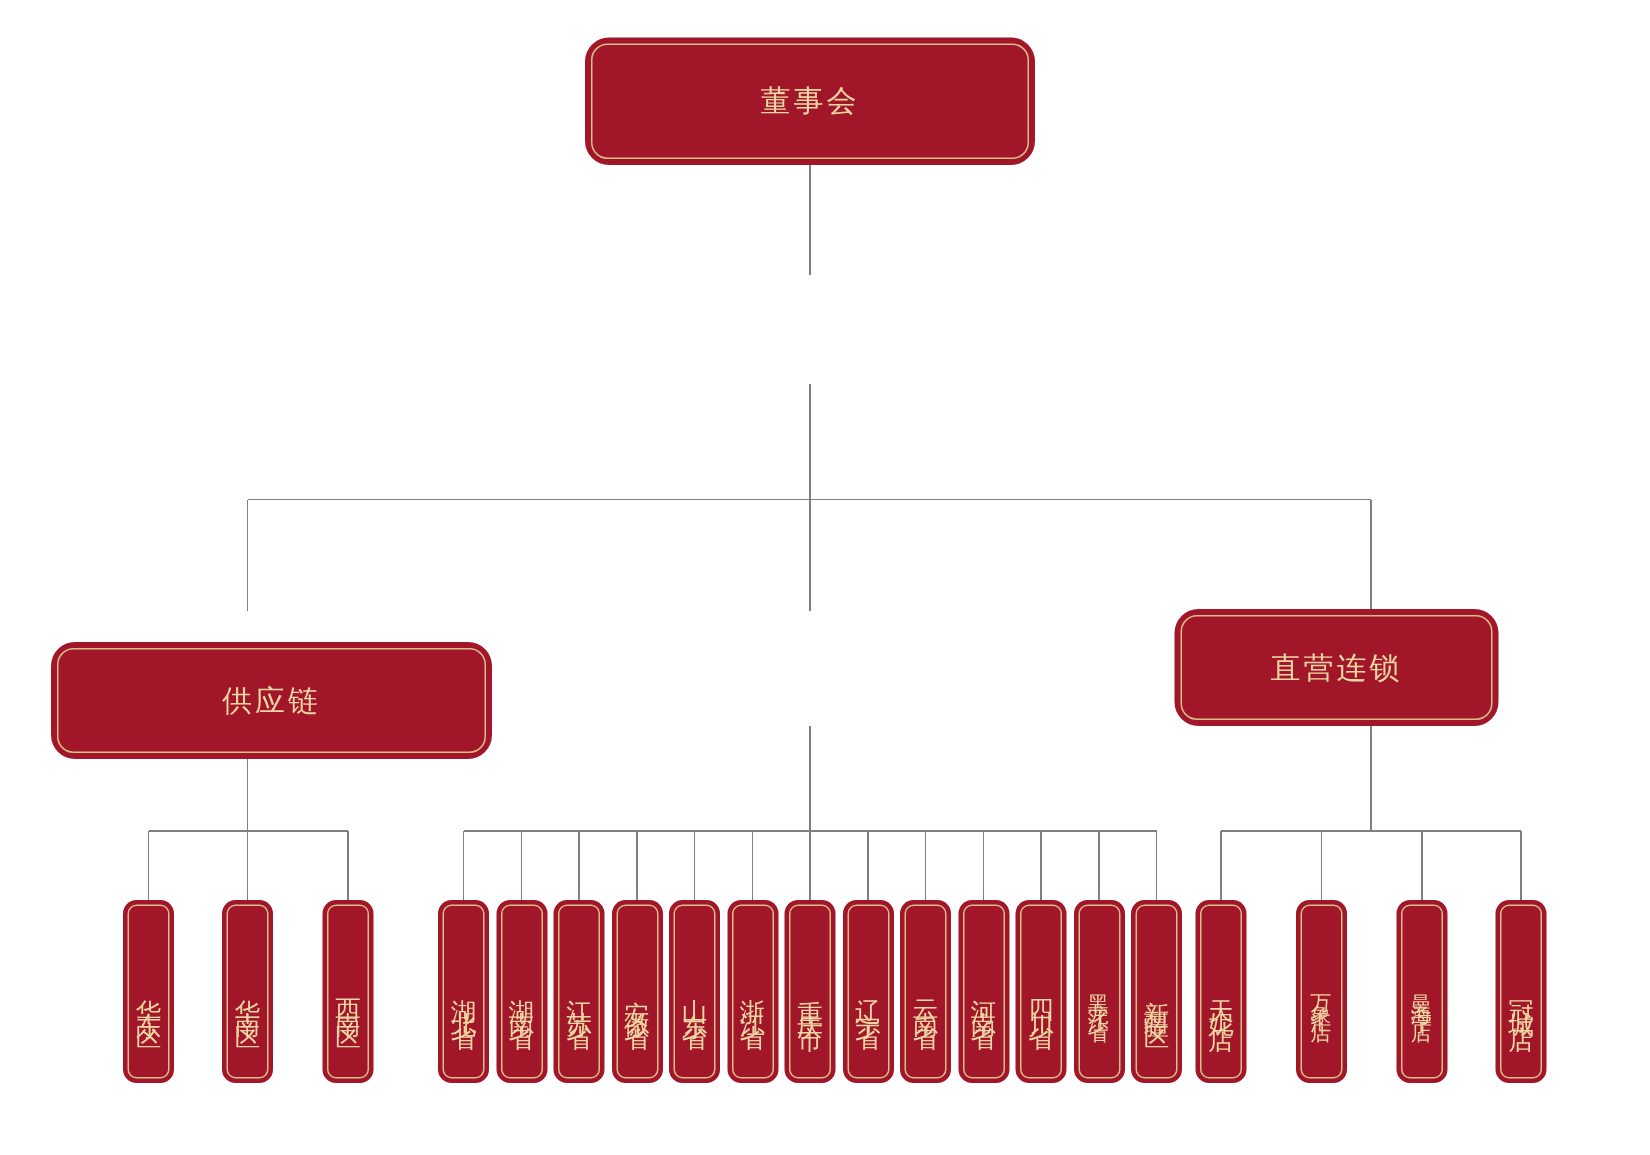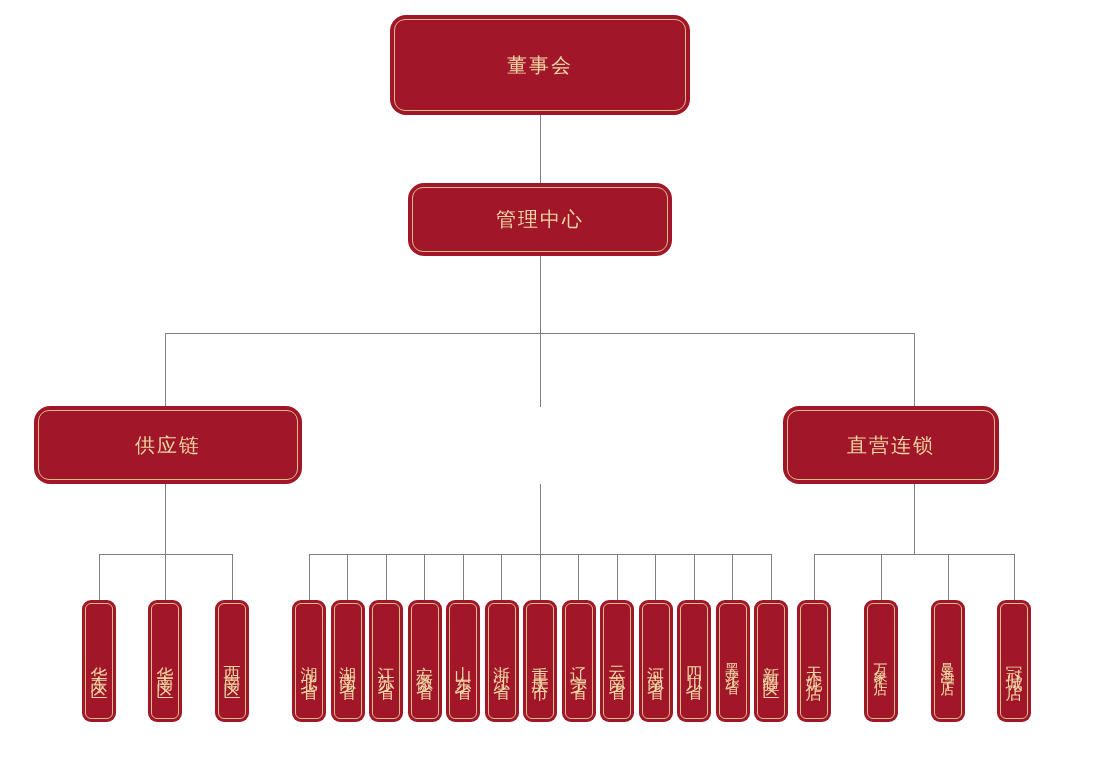--- a/index.html
+++ b/index.html
@@ -112,29 +112,26 @@
         <line x1="771" y1="554" x2="771" y2="600"></line>
         <line x1="914" y1="484" x2="914" y2="554"></line>
         <line x1="814" y1="554" x2="1014" y2="554"></line>
         <line x1="814" y1="554" x2="814" y2="600"></line>
         <line x1="881" y1="554" x2="881" y2="600"></line>
         <line x1="948" y1="554" x2="948" y2="600"></line>
         <line x1="1014" y1="554" x2="1014" y2="600"></line>
       </g>
   </svg>
 
-  <div class="node big" style="left:390px; top:15px; width:300px; height:100px;">
+  <div class="node big" style="left:390px; top:25px; width:300px; height:85px;">
     <span>董事会</span>
   </div>
 
-  <div class="node big" style="left:408px; top:183px; width:264px; height:73px;">
-    <span>管理中心</span>
-  </div>
-
-  <div class="node big" style="left:34px; top:406px; width:268px; height:78px;">
+
+  <div class="node big" style="left:34px; top:428px; width:294px; height:78px;">
     <span>供应链</span>
   </div>
 
 
   <div class="node big" style="left:783px; top:406px; width:216px; height:78px;">
     <span>直营连锁</span>
   </div>
 
   <div id="leaves">
       <div class="node leaf" style="left: 82px;">

